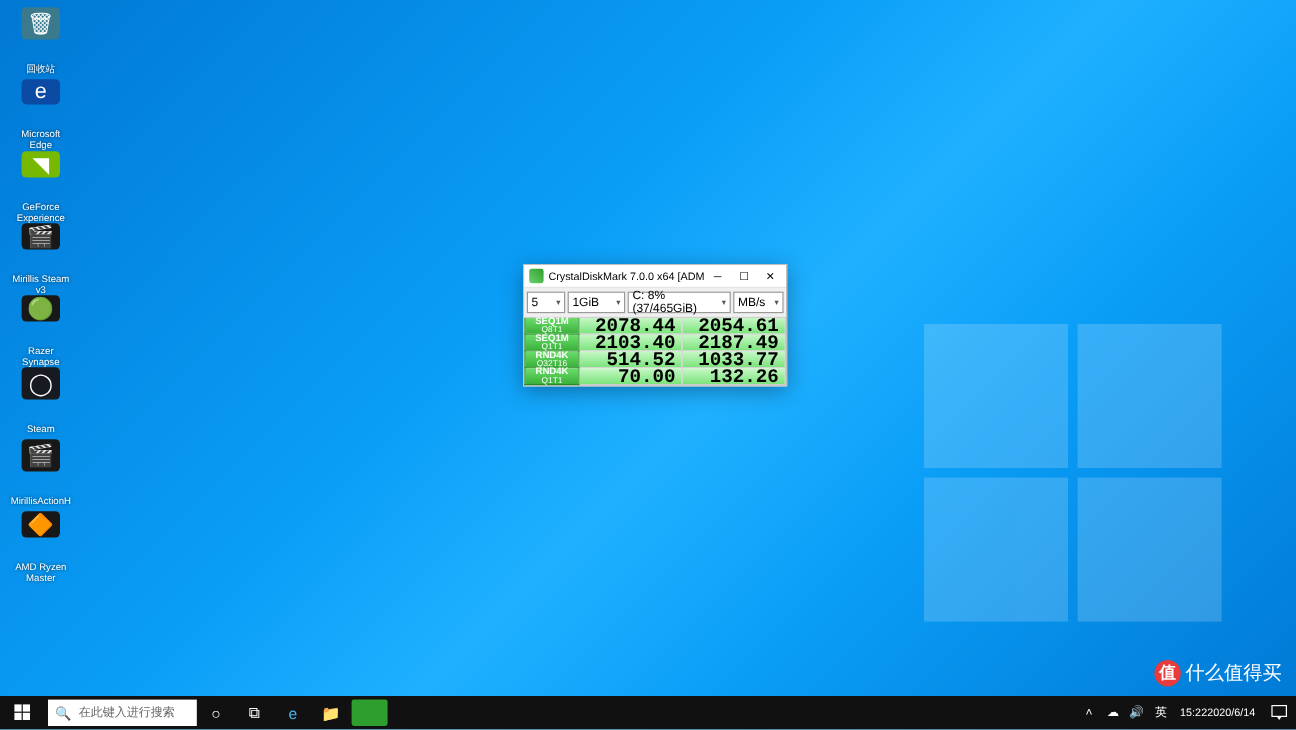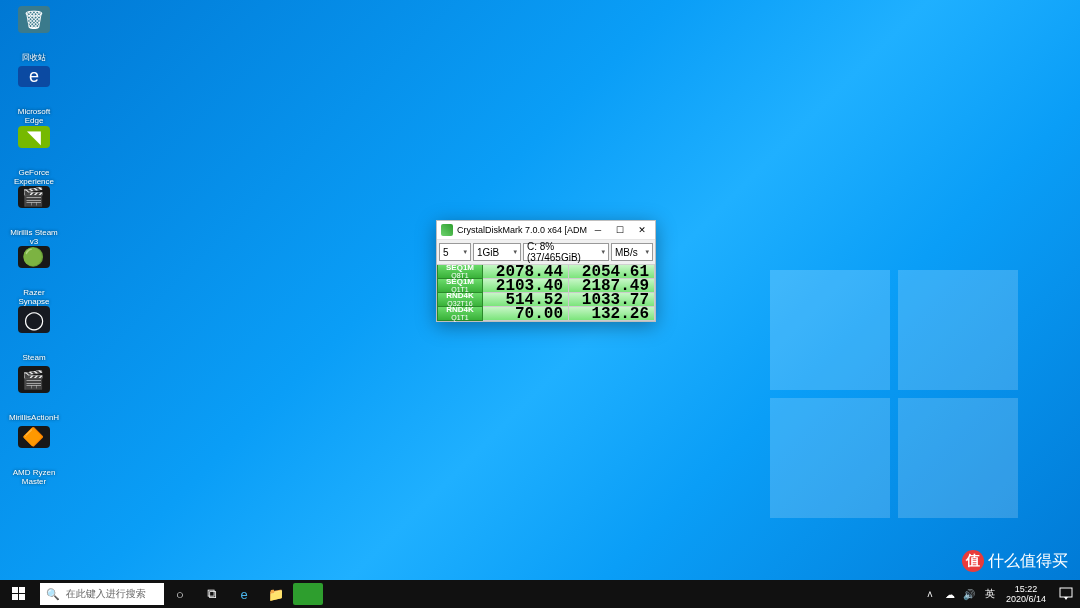--- a/index.html
+++ b/index.html
@@ -39,21 +39,21 @@
   .taskbar{position:absolute;left:0;bottom:0;width:100%;height:28px;background:#111;display:flex;align-items:center;color:#fff}
   .start{width:38px;height:28px;display:flex;align-items:center;justify-content:center;cursor:pointer}
   .winlogo{width:14px;height:14px;display:grid;grid-template-columns:6px 6px;grid-template-rows:6px 6px;gap:1px}
   .winlogo span{background:#fff}
   .search{width:124px;height:22px;background:#fff;display:flex;align-items:center;margin-left:2px;border-radius:0;cursor:text}
   .search .sicon{margin:0 6px;color:#555;font-size:11px}
   .search .stxt{color:#666;font-size:10px}
   .tbicon{width:32px;height:28px;display:flex;align-items:center;justify-content:center;cursor:pointer;font-size:13px}
   .tray{margin-left:auto;display:flex;align-items:center;height:28px}
   .tray .ti{width:20px;height:28px;display:flex;align-items:center;justify-content:center;font-size:10px;cursor:pointer}
-  .clock{display:flex;flex-direction:column;align-items:center;justify-content:center;font-size:9px;line-height:10px;padding:0 6px;cursor:pointer}
+  .clock{display:flex;flex-direction:row;align-items:center;justify-content:center;font-size:9px;line-height:10px;padding:0 6px;cursor:pointer}
   .notif{width:28px;height:28px;display:flex;align-items:center;justify-content:center;cursor:pointer}
   
   .watermark{position:absolute;right:12px;bottom:36px;display:flex;align-items:center;color:#fff;font-size:16px}
   .watermark .badge{width:22px;height:22px;border-radius:50%;background:#e93b3b;display:flex;align-items:center;justify-content:center;font-weight:bold;margin-right:4px;font-size:14px}
 </style>
 </head>
 <body>
 
 <div class="win-logo-bg">
   <span class="a"></span>

